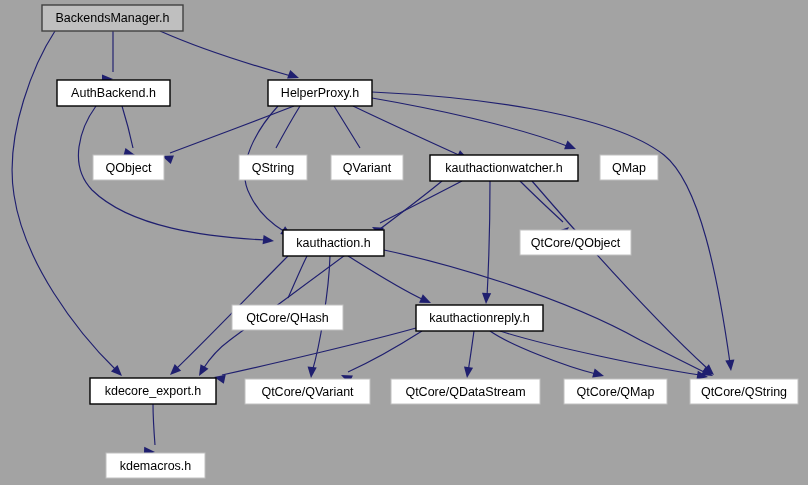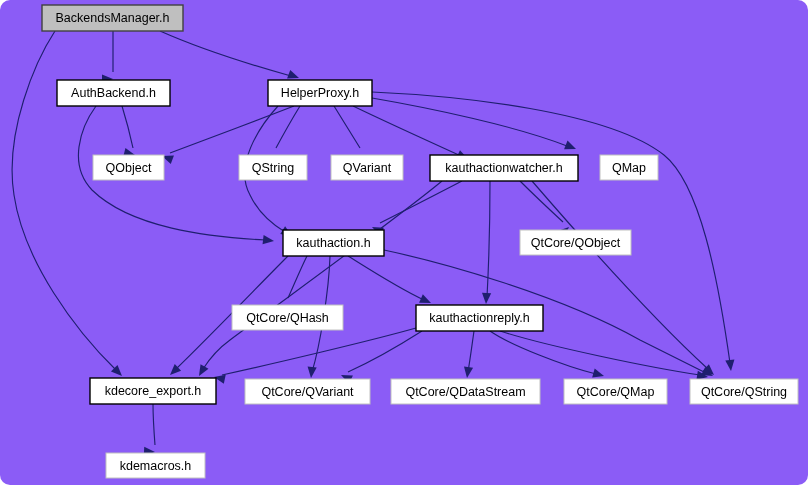--- a/index.html
+++ b/index.html
@@ -1,17 +1,17 @@
 <!DOCTYPE html>
 <html><head>
 <meta charset="utf-8">
 <style>
   html,body{margin:0;padding:0;background:#ffffff;}
   body{font-family:"Liberation Sans",sans-serif;}
-  #graph-root{position:relative;width:808px;height:485px;background:#8b5cf6;overflow:hidden;border-radius:10px;}
+  #graph-root{position:relative;width:808px;height:485px;background:#a3a3a3;overflow:hidden;}
   svg#dep-graph{display:block;width:808px;height:485px;}
   .node-label{font-family:"Liberation Sans",sans-serif;font-size:12.5px;fill:#000000;dominant-baseline:middle;text-anchor:middle;}
   .node-box-root{fill:#bfbfbf;stroke:#404040;stroke-width:1.4px;}
   .node-box-strong{fill:#ffffff;stroke:#000000;stroke-width:1.4px;}
   .node-box-plain{fill:#ffffff;stroke:#c0c0c0;stroke-width:1px;}
   .edge{fill:none;stroke:#1f1f6f;stroke-width:1.15px;}
   .arrowhead{fill:#1f1f6f;stroke:none;}
 </style>
 </head>
 <body>

